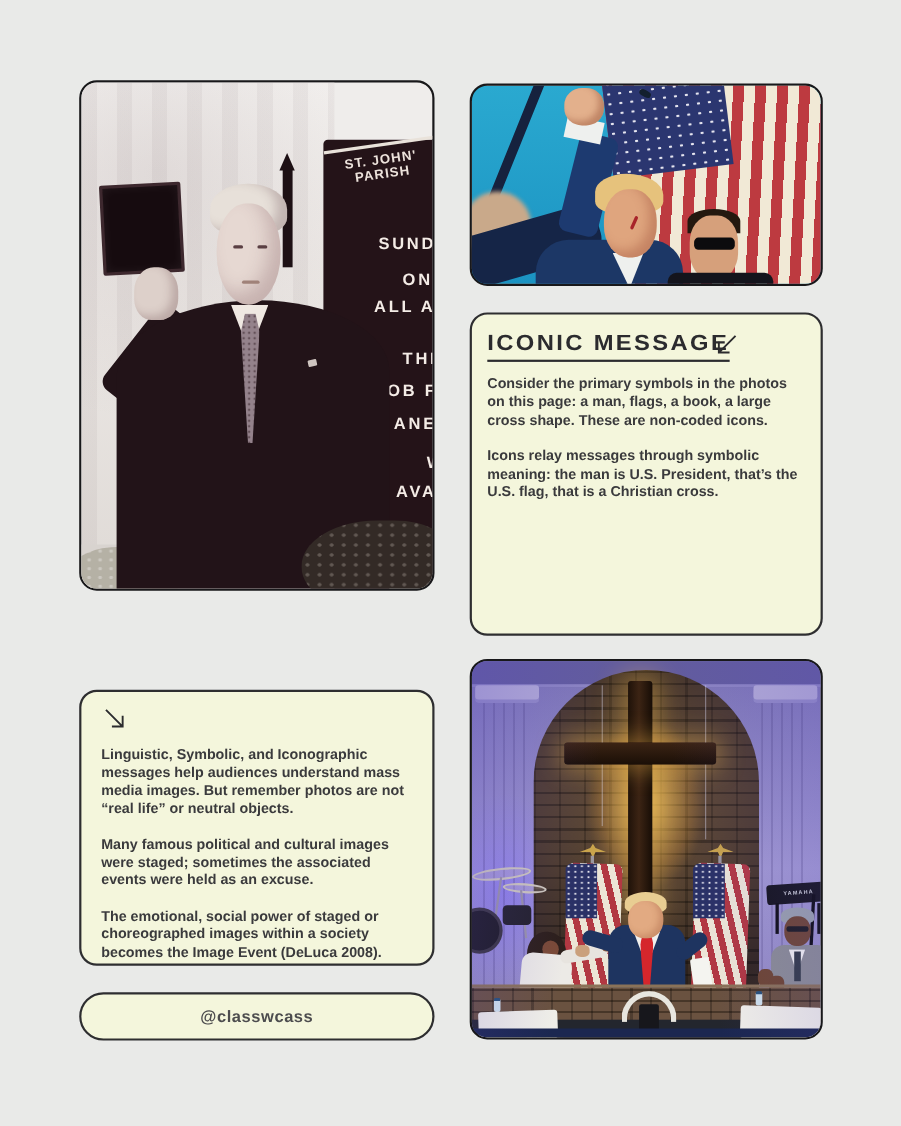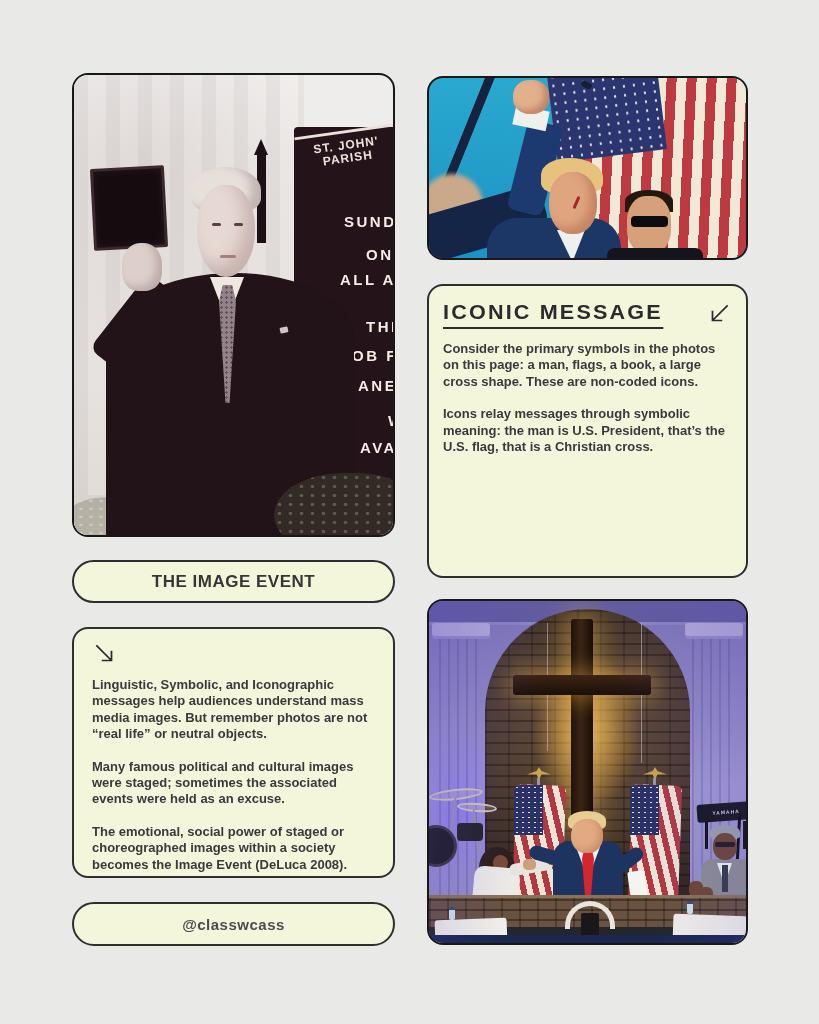--- a/index.html
+++ b/index.html
@@ -266,21 +266,21 @@
     border:5px solid #e8e6df; border-bottom:none; border-radius:26px 26px 0 0; }
   .micbox3 { left:152px; top:312px; width:18px; height:28px; background:#17171c;
     border-radius:2px; }
   .bstrip3 { left:0; bottom:0; width:100%; height:8px; background:#1b2750; }
   .wash3 { left:0; top:0; right:0; bottom:0; pointer-events:none;
     background:
       linear-gradient(100deg, rgba(90,70,200,.26), rgba(90,70,200,0) 35%),
       linear-gradient(260deg, rgba(90,70,200,.20), rgba(0,0,0,0) 40%); }
   
   #card-iconic { left:427px; top:284px; width:321px; height:294px; padding:15px 14px; }
-  #card-iconic .title-row { display:flex; justify-content:space-between;
+  #card-iconic .title-row { display:flex; justify-content:flex-start;
     align-items:flex-start; margin-bottom:12px; }
   #pill-title { left:72px; top:560px; width:323px; height:43px; }
   #card-left { left:72px; top:627px; width:323px; height:251px; padding:12px 18px; }
   #card-left .arrow-row { margin-bottom:6px; }
   #pill-handle { left:72px; top:902px; width:323px; height:44px; }
 </style>
 </head>
 <body>
 
 <div class="page">
@@ -346,23 +346,20 @@
     <div class="title-row">
       <span class="h-iconic">ICONIC MESSAGE</span>
       <svg class="arrow-svg" width="26" height="26" viewBox="0 0 24 24">
         <path d="M20 4 L6 18 M6 9 L6 18 L15 18"></path>
       </svg>
     </div>
     <p class="body-p">Consider the primary symbols in the photos on this page: a man, flags, a book, a large cross shape. These are non-coded icons.</p>
     <p class="body-p">Icons relay messages through symbolic meaning: the man is U.S. President, that’s the U.S. flag, that is a Christian cross.</p>
   </div>
 
-  <div class="pill" id="pill-title">
-    <span class="pill-text">THE IMAGE EVENT</span>
-  </div>
 
   <div class="card" id="card-left">
     <div class="arrow-row">
       <svg class="arrow-svg" width="26" height="26" viewBox="0 0 24 24">
         <path d="M4 4 L18 18 M18 9 L18 18 L9 18"></path>
       </svg>
     </div>
     <p class="body-p">Linguistic, Symbolic, and Iconographic messages help audiences understand mass media images. But remember photos are not “real life” or neutral objects.</p>
     <p class="body-p">Many famous political and cultural images were staged; sometimes the associated events were held as an excuse.</p>
     <p class="body-p">The emotional, social power of staged or choreographed images within a society becomes the Image Event (DeLuca 2008).</p>

